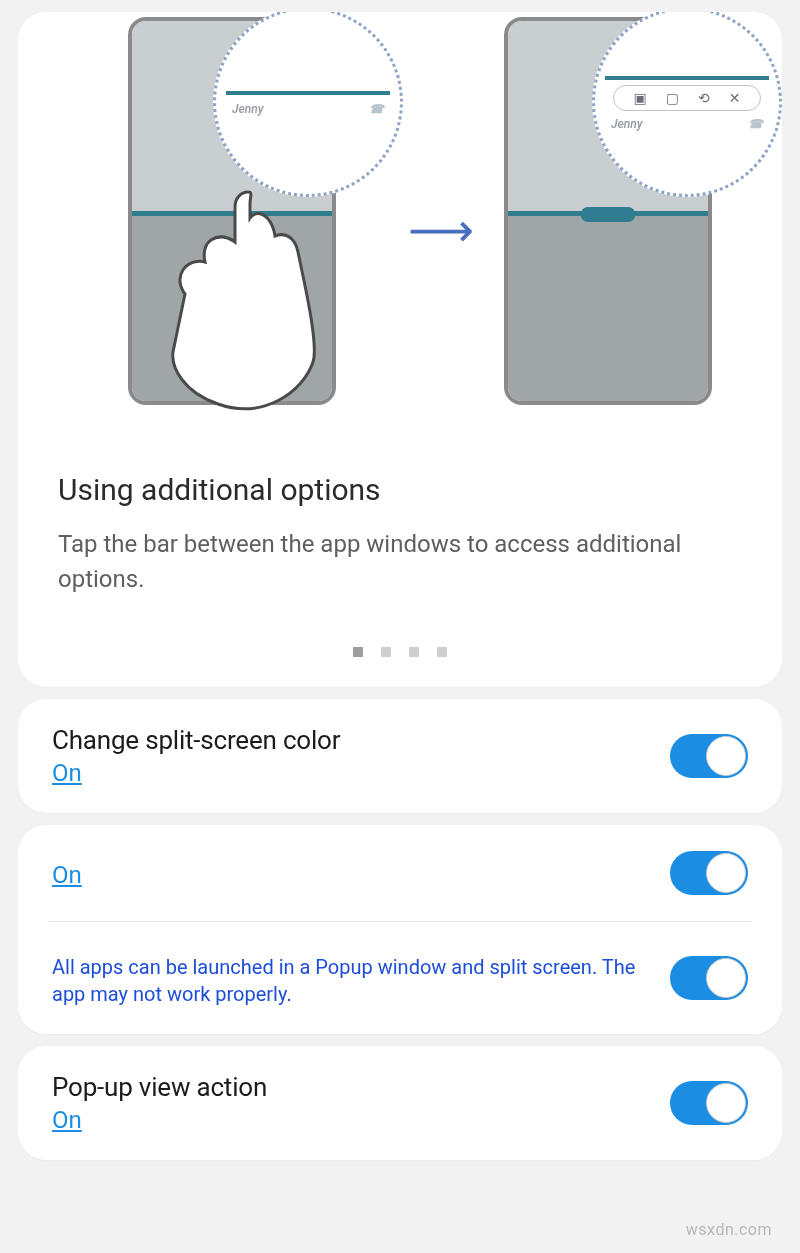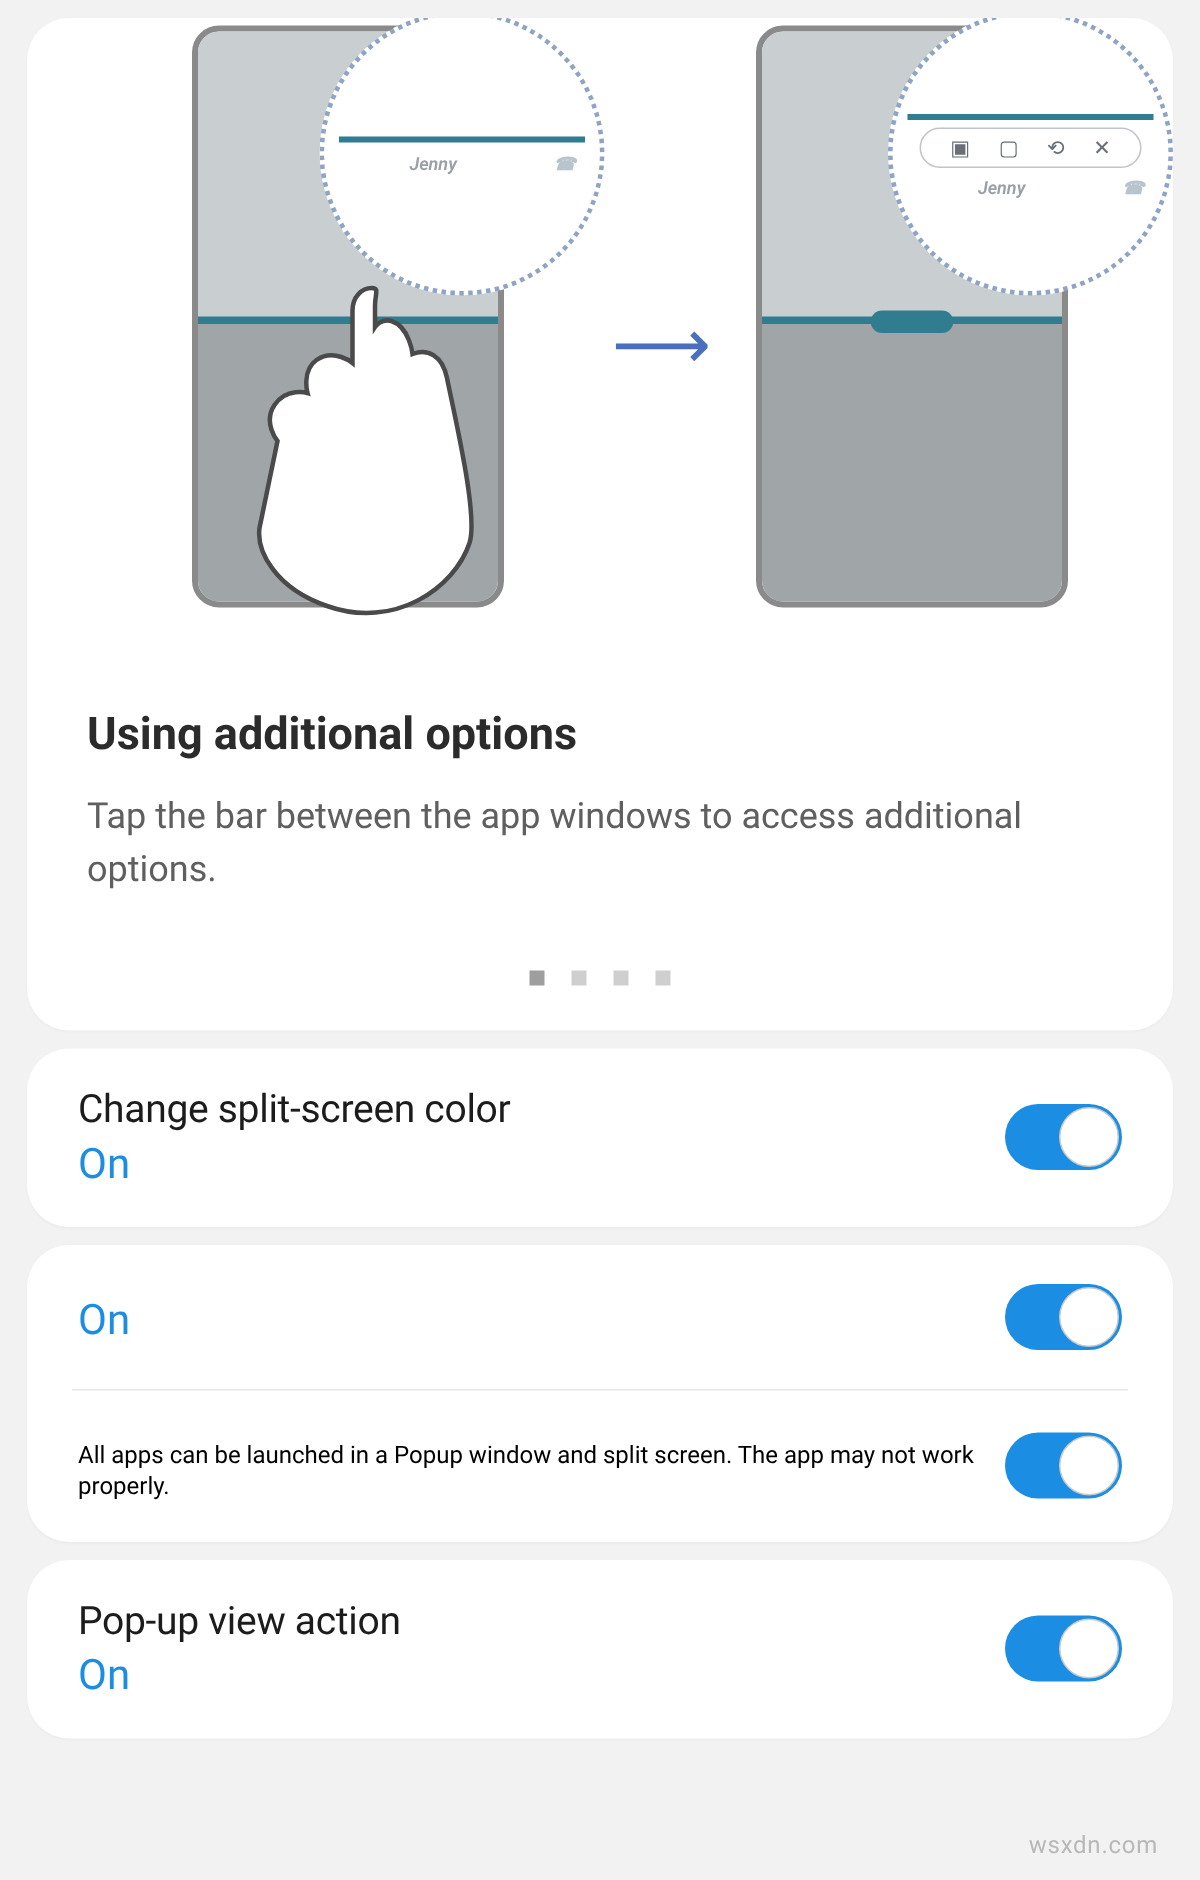--- a/index.html
+++ b/index.html
@@ -94,21 +94,20 @@
   }
   .magnifier .mag-row {
     display:flex;
     justify-content: space-between;
     align-items:center;
     font-size: 12px;
     color:#9aa0a6;
     padding: 4px 6px 0 6px;
     font-weight:600;
     font-style: italic;
-    margin-left: 41px;
   }
   .magnifier .toolbar {
     background:#fff;
     border:1px solid #c0c4c8;
     border-radius: 14px;
     padding: 4px 10px;
     display:flex;
     justify-content: space-around;
     align-items:center;
     font-size: 14px;
@@ -125,21 +124,21 @@
     height:230px;
     pointer-events:none;
   }
 
   
   .tutorial-text {
     padding: 60px 40px 10px 40px;
   }
   .tutorial-title {
     font-size: 30px;
-    font-weight: 700;
+    font-weight: 400;
     color:#2b2b2b;
     margin-bottom: 18px;
   }
   .tutorial-desc {
     font-size: 24px;
     color:#5f5f5f;
     line-height: 1.45;
     margin-top: 20px;
   }
 
@@ -165,27 +164,28 @@
     padding: 26px 34px;
   }
   .setting-text { flex:1; padding-right: 20px; }
   .setting-title {
     font-size: 26px;
     color:#1c1c1c;
     font-weight: 400;
     letter-spacing: -0.2px;
   }
   .setting-sub-on {
-    font-size: 28px;
+    font-size: 24px;
     color: #1b8de3;
     margin-top: 4px;
+    text-decoration: underline;
   }
   .setting-sub-desc {
-    font-size: 16px;
-    color: #000000;
+    font-size: 20px;
+    color: #1d4ed8;
     margin-top: 6px;
     line-height:1.35;
   }
 
   .divider {
     height:1px;
     background:#e6e6e6;
     margin: 0 30px;
   }
 

